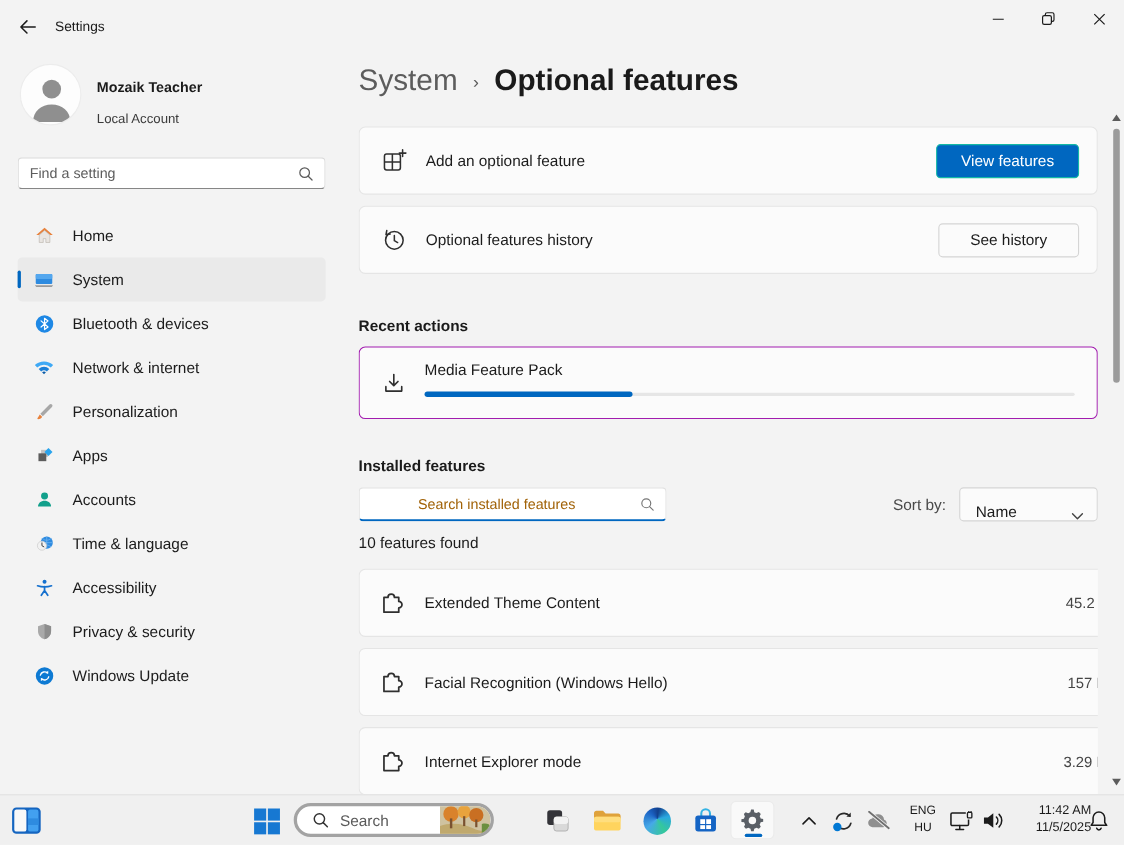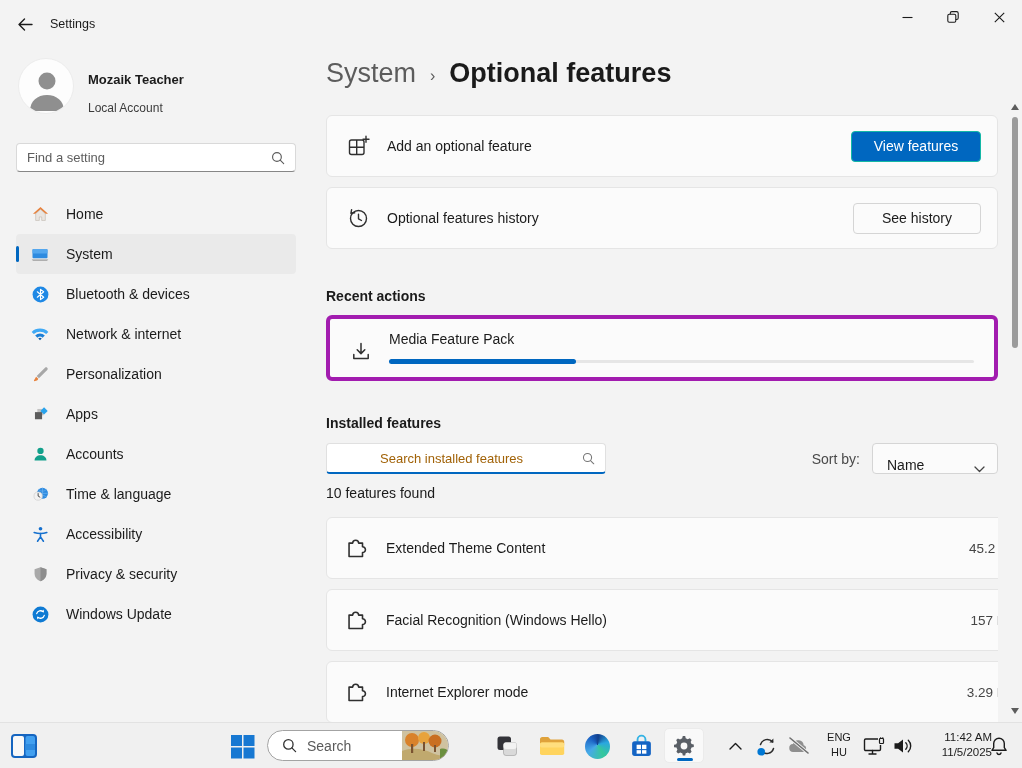--- a/index.html
+++ b/index.html
@@ -35,21 +35,21 @@
   .bc-current { font-size:27px; font-weight:bold; color:#1a1a1a; }
 
   .card { position:absolute; left:0; width:672px; background:#fbfbfb; border:1px solid #e5e5e5; border-radius:6px; display:flex; align-items:center; padding:0 16px 0 19px; }
   .card .c-label { margin-left:17px; font-size:14px; }
   .spacer { flex:1; }
   .btn-accent { width:130px; height:31px; background:#0067C0; color:#ffffff; font-size:14px; border:1px solid #14b8a6; border-radius:4px; display:flex; align-items:center; justify-content:center; cursor:pointer; font-family:inherit; }
   .btn-std { width:128px; height:31px; background:#fbfbfb; color:#1b1b1b; font-size:14px; border:1px solid #d5d5d5; border-radius:4px; display:flex; align-items:center; justify-content:center; cursor:pointer; font-family:inherit; }
 
   .section-h { position:absolute; left:0; font-size:14px; font-weight:bold; color:#1b1b1b; }
 
-  .recent-card { position:absolute; left:0; top:267px; width:672px; height:66px; background:#fbfbfb; border:4px solid #a21caf; border-radius:6px; }
+  .recent-card { position:absolute; left:0; top:267px; width:672px; height:66px; background:#fbfbfb; border:1px solid #a21caf; border-radius:6px; }
   .recent-icon { position:absolute; left:19px; top:21px; }
   .recent-label { position:absolute; left:59px; top:12px; font-size:14px; }
   .pbar-track { position:absolute; left:59px; right:20px; top:41px; height:3px; border-radius:2px; background:#e6e6e6; }
   .pbar-fill { position:absolute; left:59px; top:40px; height:5px; border-radius:3px; background:#0067C0; }
 
   .search-box { position:absolute; left:0; top:395px; width:280px; height:31px; background:#ffffff; border:1px solid #e0e0e0; border-bottom:2px solid #0067C0; border-radius:4px; display:flex; align-items:center; padding:0 10px; }
   .search-box .ph { flex:1; font-size:13px; color:#a16207;margin-left:43px; }
   .sort-wrap { position:absolute; right:0; top:395px; display:flex; align-items:center; }
   .sort-label { font-size:14px; color:#494949; margin-right:12px; }
   .dropdown { width:126px; height:31px; background:#fbfbfb; border:1px solid #d5d5d5; border-radius:4px; display:flex; align-items:flex-end; padding:0 12px 0 14px; cursor:pointer; }
@@ -63,21 +63,21 @@
 
   
   .scrollbar { position:absolute; right:2px; top:100px; bottom:50px; width:12px; }
   .sb-thumb { position:absolute; left:4px; top:17px; width:6px; height:231px; border-radius:3px; background:#9b9b9b; }
   .sb-up { position:absolute; left:3px; top:4px; width:0; height:0; border-left:4px solid transparent; border-right:4px solid transparent; border-bottom:6px solid #5c5c5c; }
   .sb-down { position:absolute; left:3px; bottom:4px; width:0; height:0; border-left:4px solid transparent; border-right:4px solid transparent; border-top:6px solid #5c5c5c; }
 
   
   .taskbar { position:absolute; left:0; top:722px; width:1022px; height:46px; background:#f0f0f0; border-top:1px solid #e2e2e2; }
   .tb-icon { position:absolute; display:flex; align-items:center; justify-content:center; cursor:pointer; }
-  .search-pill { position:absolute; left:267px; top:7px; width:182px; height:31px; background:#ffffff; border:1px solid #a3a3a3; border-radius:16px; display:flex; align-items:center; overflow:hidden; cursor:pointer; }
+  .search-pill { position:absolute; left:267px; top:7px; width:182px; height:31px; background:#ffffff; border:3px solid #a3a3a3; border-radius:16px; display:flex; align-items:center; overflow:hidden; cursor:pointer; }
   .search-pill .sp-text { flex:1; font-size:14px; color:#5a5a5a; margin-left:10px; }
   .settings-active { position:absolute; left:664px; top:5px; width:40px; height:35px; background:#f9f9f9; border:1px solid #ebebeb; border-radius:5px; display:flex; align-items:center; justify-content:center; cursor:pointer; }
   .settings-active::after { content:""; position:absolute; bottom:1px; left:12px; width:16px; height:3px; border-radius:2px; background:#0067C0; }
   .lang-block { position:absolute; left:822px; top:7px; width:34px; height:32px; font-size:11px; line-height:15px; text-align:center; cursor:pointer; }
   .clock-block { position:absolute; left:918px; top:7px; width:74px; height:32px; font-size:11.5px; line-height:15px; text-align:right; cursor:pointer; }
 
   .edge-circle { width:25px; height:25px; border-radius:50%; background:conic-gradient(from 150deg at 50% 42%, #35c89b, #46a9e8 22%, #1b62c4 45%, #123f8c 60%, #2aa7e0 80%, #35c89b); }
 </style>
 </head>
 <body>

